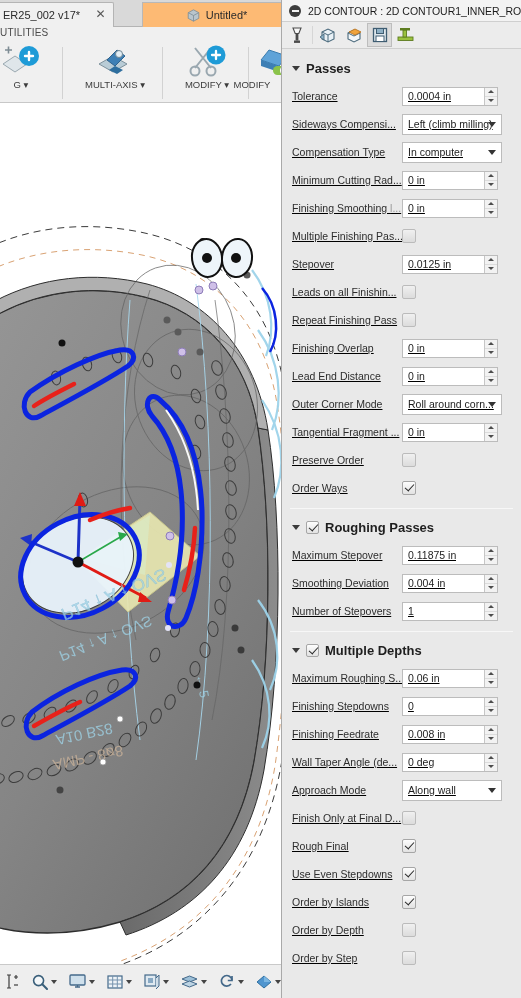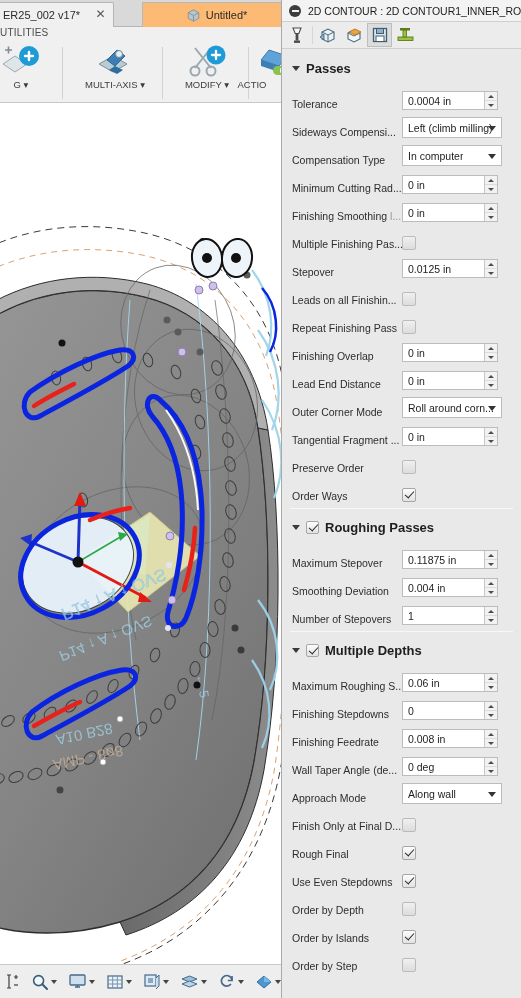--- a/index.html
+++ b/index.html
@@ -73,21 +73,21 @@
   
   .grp { display:flex; align-items:center; height:22px; padding-left:10px; gap:6px;
          margin-top:7px; margin-bottom:3px; }
   .grp .gtxt { font-size:13px; font-weight:bold; color:#1e1e1e; }
   .tri { width:0;height:0;border-left:4.5px solid transparent;border-right:4.5px solid transparent;
          border-top:5.5px solid #3a3a3a; }
   .divider { height:1px; background:#cbcbcb; margin:6px 8px 0 8px;
              border-bottom:1px solid #f7f7f7; }
 
   
-  .row { display:flex; align-items:flex-end; height:28px; padding-left:10px; padding-right:8px; }
+  .row { display:flex; align-items:center; height:28px; padding-left:10px; padding-right:8px;text-decoration:underline; }
   .lab { font-size:10.5px; color:#2d2d2d; width:110px; flex:0 0 110px;
          white-space:nowrap; overflow:hidden; }
   .lab .dim { color:#9a9a9a; }
 
   .field { height:19px; background:#ffffff; border:1px solid #bcbcbc;
            display:flex; align-items:center; position:relative; }
   .field .val { font-size:10.5px; color:#1c1c1c; padding-left:5px; white-space:nowrap;
                 overflow:hidden; }
   .spin { width:96px; }
   .spin .spinbox { position:absolute; right:0; top:0; width:13px; height:17px;
@@ -375,21 +375,21 @@
           <svg width="90" height="34" viewBox="0 0 90 34">
             <path d="M56 6 L74 12 L66 22 L48 16 Z" fill="#5fa3d8" stroke="#3b7cae" stroke-width="1"></path>
             <path d="M48 16 L66 22 L66 28 L48 22 Z" fill="#3d7fb5"></path>
             <rect x="60" y="22" width="16" height="9" rx="4.5" fill="#8bc34a"></rect>
             <circle cx="71" cy="26.5" r="4" fill="#ffffff"></circle>
             <path d="M86 4 L102 17 L86 30 L70 17 Z" fill="none" stroke="#5fa3d8" stroke-width="1.2"></path>
             <rect x="84" y="7" width="5" height="11" fill="#dfe9f0" stroke="#7f909a"></rect>
             <path d="M84 18 h5 l-2.5 8 Z" fill="#c9d6de" stroke="#7f909a"></path>
           </svg>
         </div>
-        <div class="rlab" style="margin-left:-12px;">ACTIO</div>
+        <div class="rlab" style="margin-left:-12px;">MODIFY</div>
       </div>
     </div>
 
     <div id="statusbar">
       <div class="sbi">
         <svg width="14" height="17" viewBox="0 0 14 17">
           <path d="M3 2 v13 M1 2 h4 M1 15 h4" stroke="#3c3c3c" stroke-width="1.2" fill="none"></path>
           <path d="M8 4 h4 M10 2 v4" stroke="#3c3c3c" stroke-width="1.2"></path>
           <path d="M8 12 h4" stroke="#3c3c3c" stroke-width="1.2"></path>
         </svg>
@@ -768,26 +768,26 @@
         </div>
         <div class="row">
           <span class="lab"><span>Rough Final</span></span>
           <span class="cb checked"></span>
         </div>
         <div class="row">
           <span class="lab"><span>Use Even Stepdowns</span></span>
           <span class="cb checked"></span>
         </div>
         <div class="row">
+          <span class="lab"><span>Order by Islands</span></span>
+          <span class="cb checked"></span>
+        </div>
+        <div class="row">
           <span class="lab"><span>Order by Depth</span></span>
           <span class="cb disabled"></span>
         </div>
         <div class="row">
-          <span class="lab"><span>Order by Islands</span></span>
-          <span class="cb checked"></span>
-        </div>
-        <div class="row">
           <span class="lab"><span>Order by Step</span></span>
           <span class="cb disabled"></span>
         </div>
       </div>
   </div>
 </div>
 
 </body></html>

